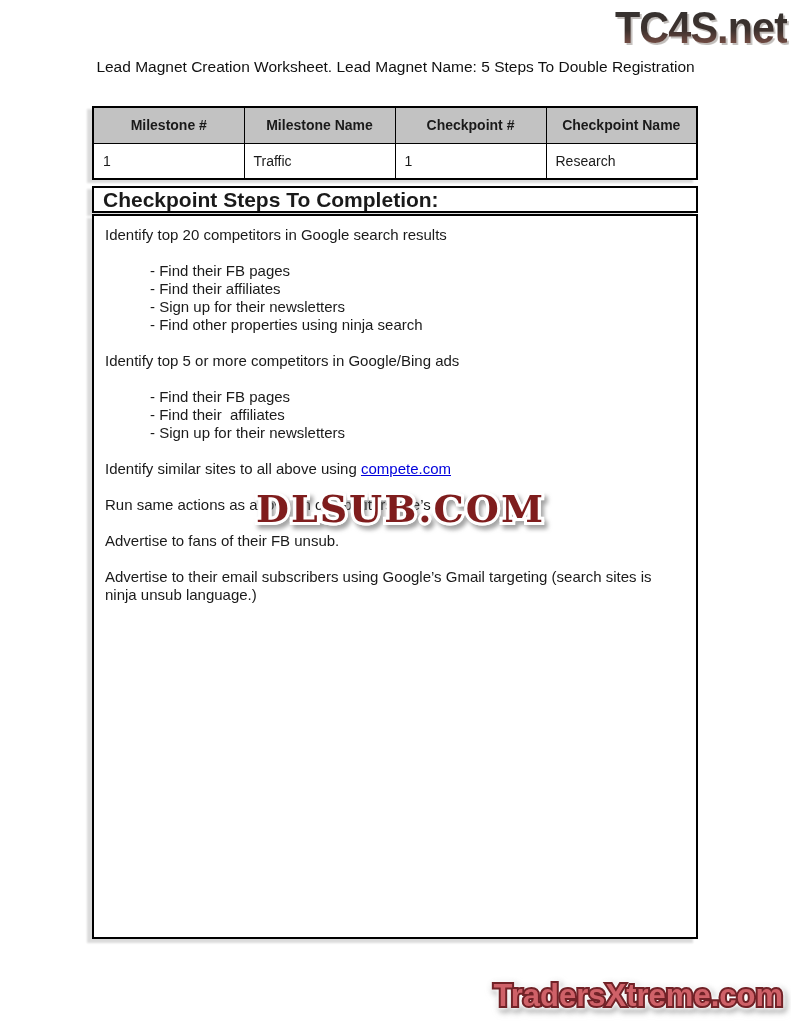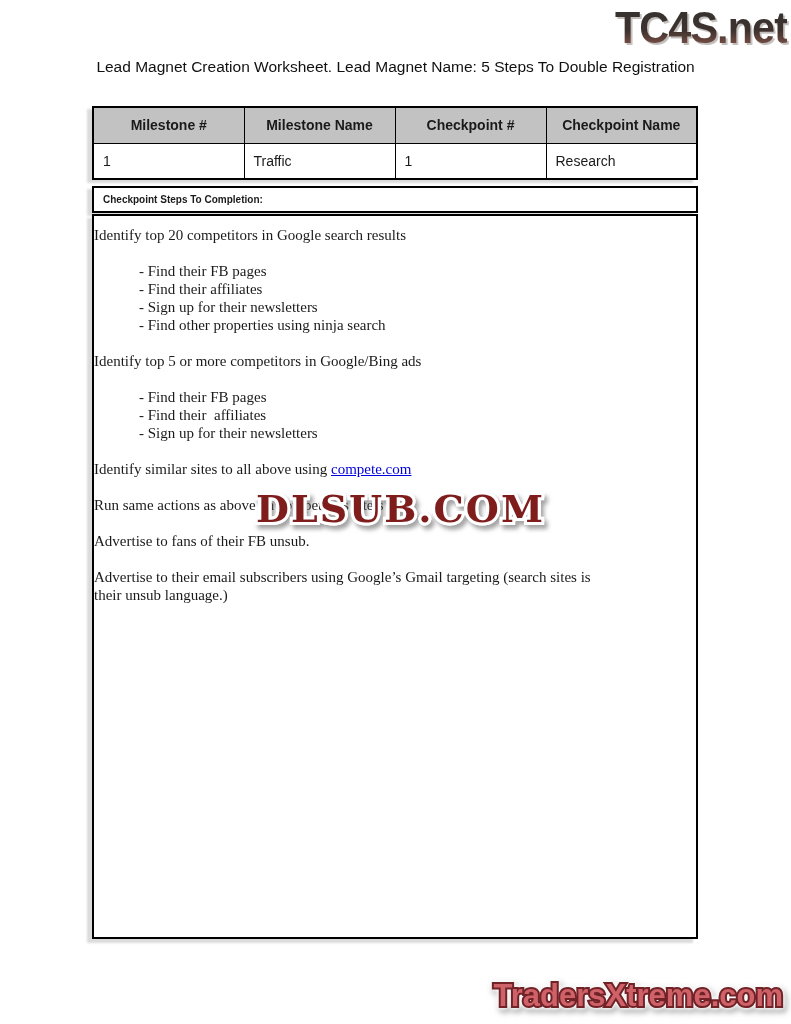--- a/index.html
+++ b/index.html
@@ -76,35 +76,34 @@
     text-align: left;
     padding-left: 9px;
     font-weight: normal;
   }
 
   .checkpoint-heading-box {
     margin-top: 6px;
     border: 2px solid #000;
     height: 27px;
     line-height: 23px;
-    font-size: 10px;
+    font-size: 21px;
     font-weight: bold;
     padding-left: 9px;
     background: #fff;
     box-shadow: -5px 3px 2px rgba(0,0,0,0.14);
   }
 
   .checkpoint-body {
     margin-top: 1px;
     border: 2px solid #000;
     height: 725px;
     background: #fff;
-    padding: 10px 10px 0 0;
+    padding: 10px 10px 0 11px;
     box-shadow: -5px 4px 2px rgba(0,0,0,0.14);
-    font-family: Liberation Serif, serif;
   }
   .body-line {
     font-size: 15px;
     line-height: 18px;
     min-height: 18px;
     color: #1a1a1a;
     white-space: pre-wrap;
   }
   .body-line.indent { padding-left: 45px; }
   .body-link {
@@ -191,21 +190,21 @@
         <div class="body-line indent">- Find their  affiliates</div>
         <div class="body-line indent">- Sign up for their newsletters</div>
         <div class="body-line">&nbsp;</div>
         <div class="body-line">Identify similar sites to all above using <a href="#" class="body-link">compete.com</a></div>
         <div class="body-line">&nbsp;</div>
         <div class="body-line">Run same actions as above on competitors site’s</div>
         <div class="body-line">&nbsp;</div>
         <div class="body-line">Advertise to fans of their FB unsub.</div>
         <div class="body-line">&nbsp;</div>
         <div class="body-line">Advertise to their email subscribers using Google’s Gmail targeting (search sites is</div>
-        <div class="body-line">their unsub language.)</div>
+        <div class="body-line">ninja unsub language.)</div>
       </div>
 
   </div>
 
   <div class="wm-dlsub">DLSUB.COM</div>
 
   <div class="wm-bottom">TradersXtreme.com</div>
 
 </div>
 

